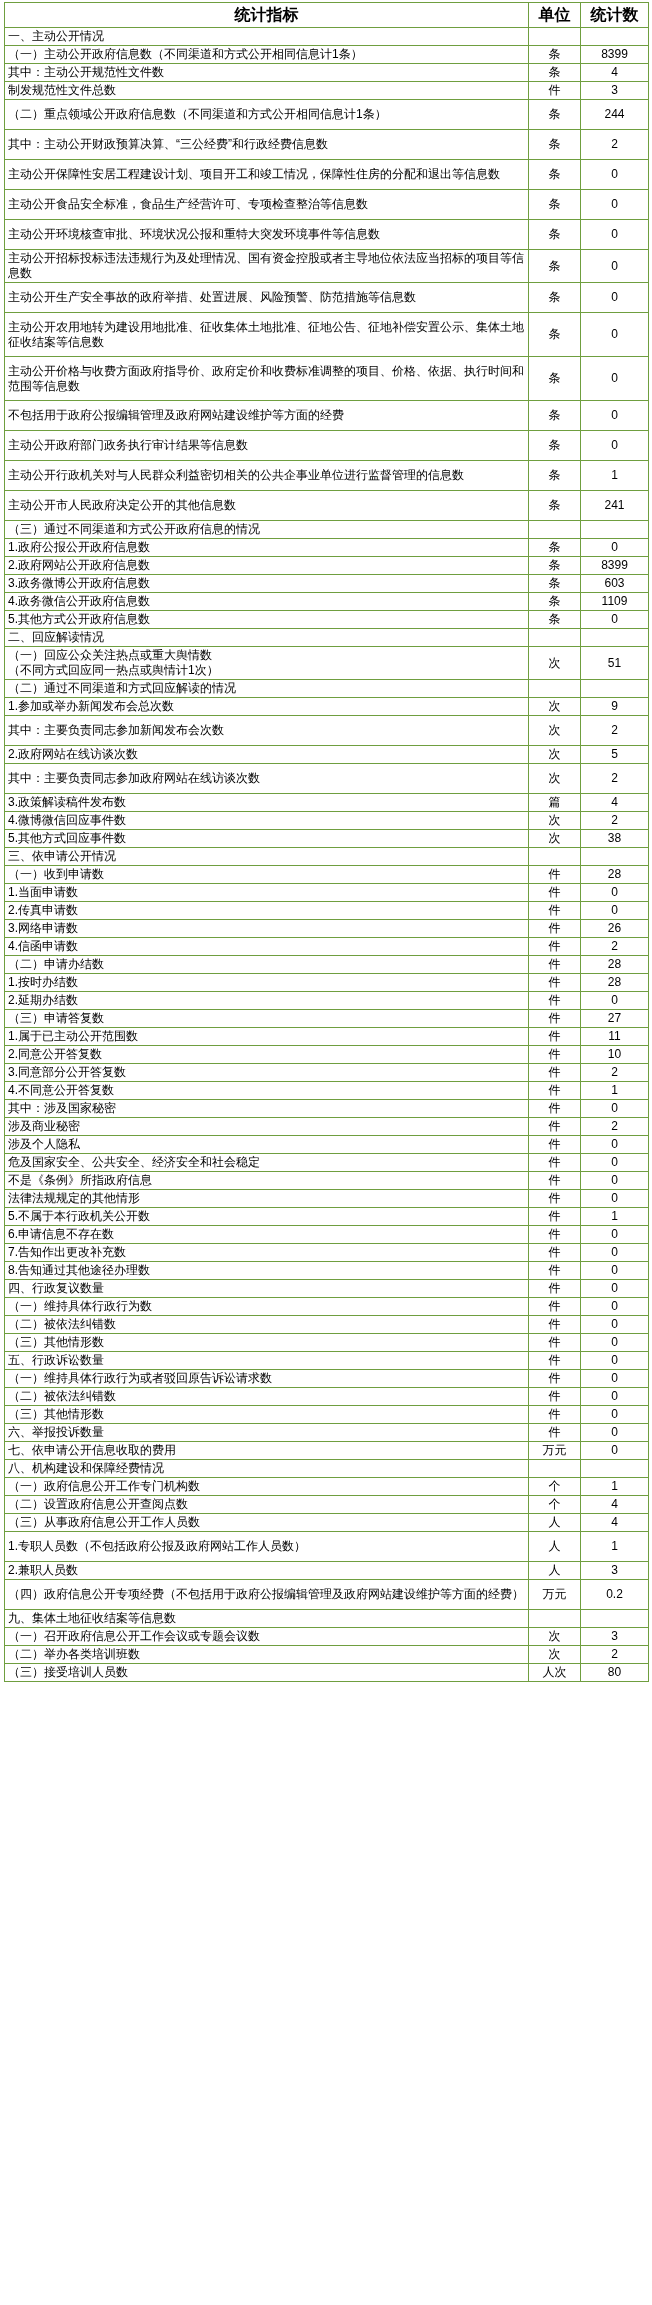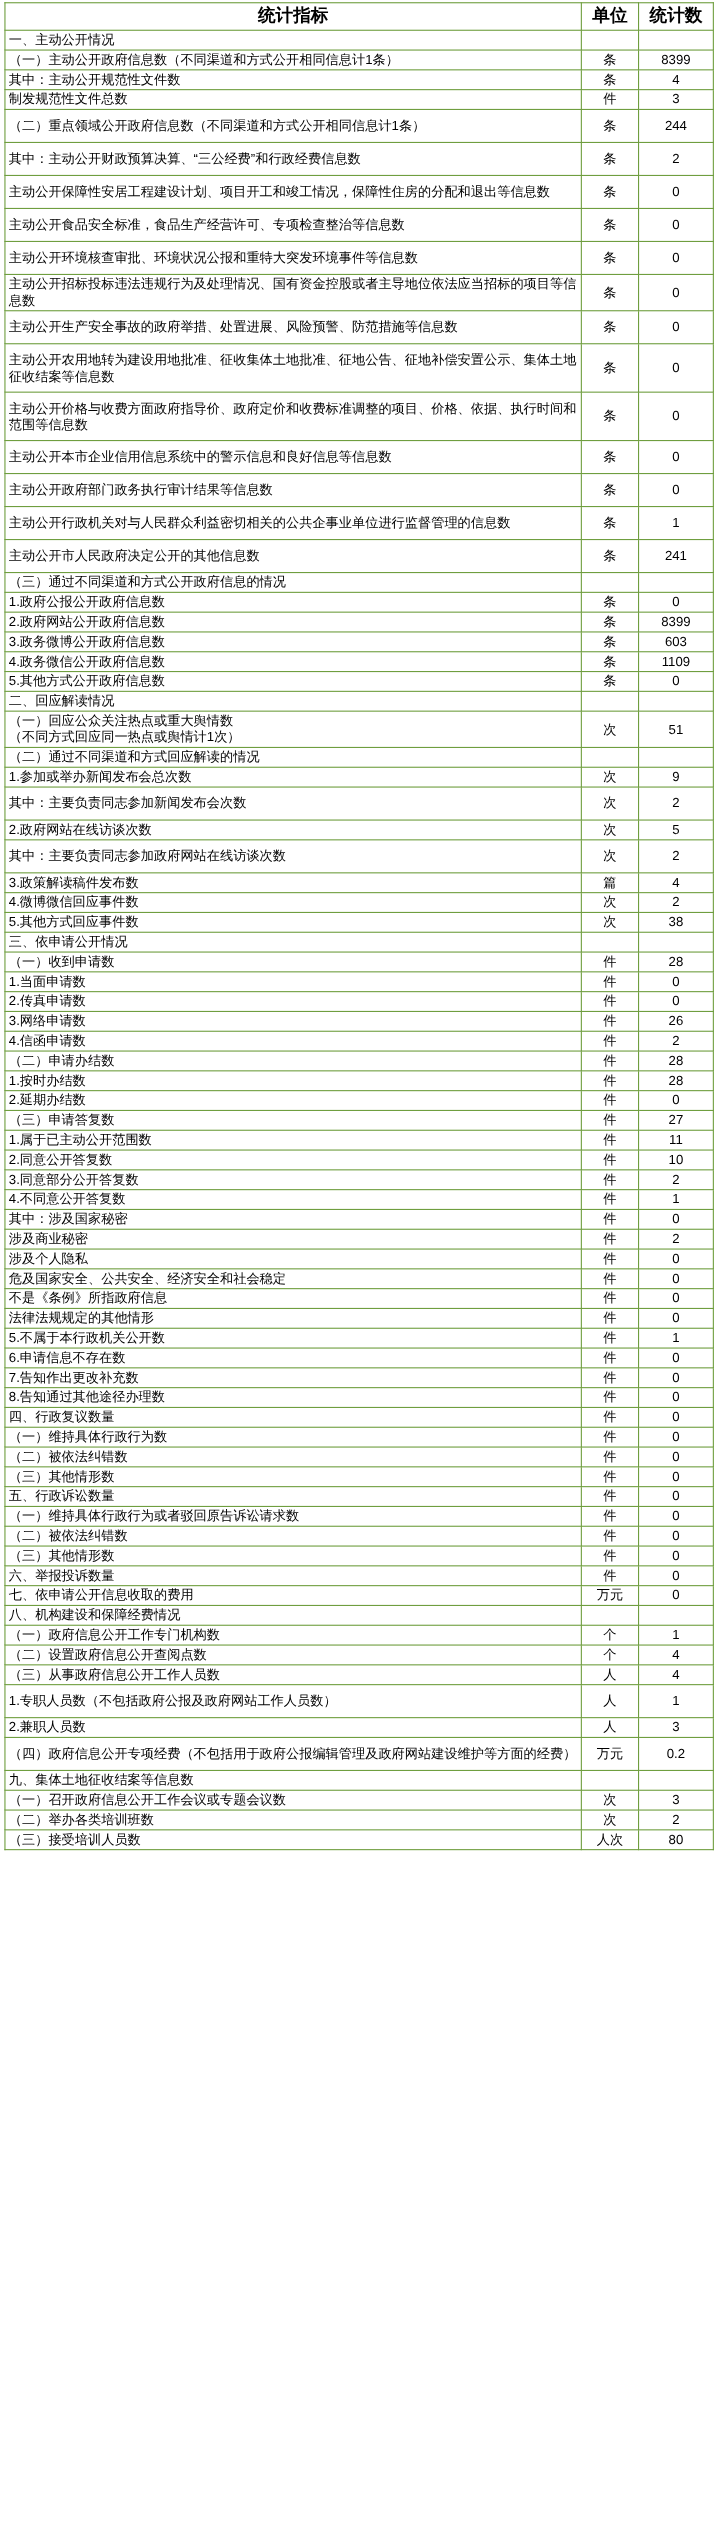--- a/index.html
+++ b/index.html
@@ -132,21 +132,21 @@
           <td class="label lvl2">主动公开农用地转为建设用地批准、征收集体土地批准、征地公告、征地补偿安置公示、集体土地征收结案等信息数</td>
           <td class="unit">条</td>
           <td class="value">0</td>
         </tr>
         <tr class="tall3">
           <td class="label lvl2">主动公开价格与收费方面政府指导价、政府定价和收费标准调整的项目、价格、依据、执行时间和范围等信息数</td>
           <td class="unit">条</td>
           <td class="value">0</td>
         </tr>
         <tr class="tall">
-          <td class="label lvl2">主动公开本市企业信用信息系统中的警示信息和良好信息等信息数</td>
+          <td class="label lvl2">不包括用于政府公报编辑管理及政府网站建设维护等方面的经费</td>
           <td class="unit">条</td>
           <td class="value">0</td>
         </tr>
         <tr class="tall">
           <td class="label lvl2">主动公开政府部门政务执行审计结果等信息数</td>
           <td class="unit">条</td>
           <td class="value">0</td>
         </tr>
         <tr class="tall">
           <td class="label lvl2">主动公开行政机关对与人民群众利益密切相关的公共企事业单位进行监督管理的信息数</td>

